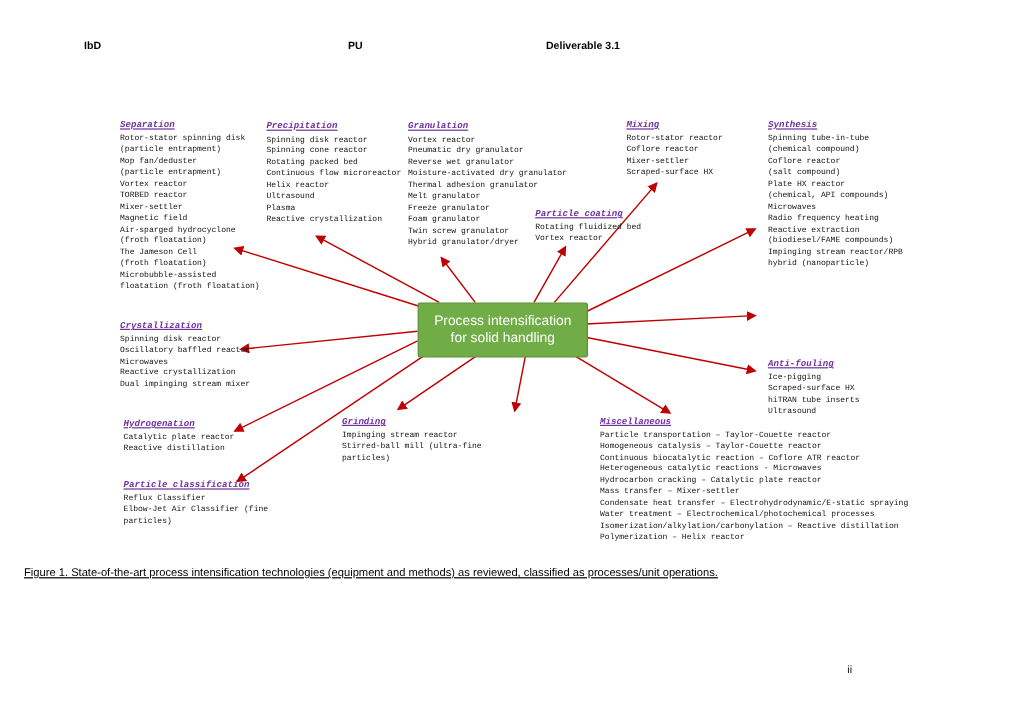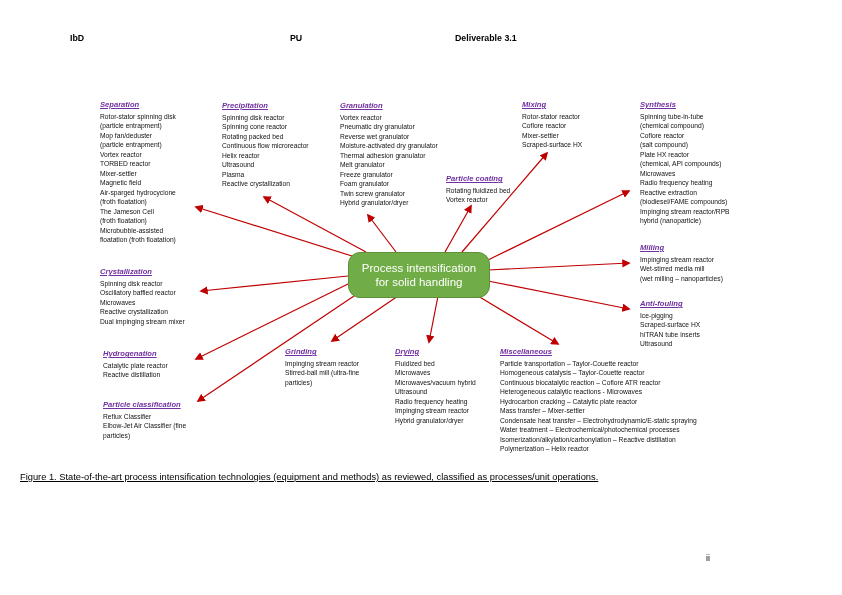--- a/index.html
+++ b/index.html
@@ -10,33 +10,33 @@
     font-family:"Liberation Sans", sans-serif;
     overflow:hidden;
   }
   .hdr{
     position:absolute;top:33px;
     font-size:8.8px;font-weight:bold;color:#000;
     white-space:nowrap;
   }
   #arrows{position:absolute;left:0;top:0;z-index:0;}
   .cat{
-    position:absolute;z-index:2;white-space:nowrap;
+    position:absolute;z-index:2;white-space:nowrap;font-family:Liberation Mono, monospace;
   }
   .cat-title{
     font-size:7.6px;font-weight:bold;font-style:italic;
     text-decoration:underline;color:#7030A0;
     margin-bottom:1.5px;line-height:10px;
   }
   .cat-lines div{
     font-size:6.7px;line-height:9.5px;color:#111;
   }
   .center-node{
     position:absolute;left:348px;top:252px;width:140px;height:44px;
-    background:#70AD47;border:1px solid #5d9139;border-radius:12px;
+    background:#70AD47;border:1px solid #5d9139;border-radius:2px;
     z-index:3;display:flex;flex-direction:column;align-items:center;justify-content:center;
   }
   .center-node div{
     color:#ffffff;font-size:11.5px;line-height:14px;text-align:center;
   }
   .caption{
     position:absolute;left:20px;right:20px;top:472px;
     font-size:9.3px;color:#000;z-index:2;text-decoration:underline;
   }
   .pagenum{
@@ -161,28 +161,20 @@
   </div>
 
   <div class="cat" style="left:446px;top:174px">
     <div class="cat-title">Particle coating</div>
     <div class="cat-lines">
         <div>Rotating fluidized bed</div>
         <div>Vortex reactor</div>
       </div>
   </div>
 
-  <div class="cat" style="left:640px;top:243px">
-    <div class="cat-title">Milling</div>
-    <div class="cat-lines">
-        <div>Impinging stream reactor</div>
-        <div>Wet-stirred media mill</div>
-        <div>(wet milling – nanoparticles)</div>
-      </div>
-  </div>
 
   <div class="cat" style="left:640px;top:299px">
     <div class="cat-title">Anti-fouling</div>
     <div class="cat-lines">
         <div>Ice-pigging</div>
         <div>Scraped-surface HX</div>
         <div>hiTRAN tube inserts</div>
         <div>Ultrasound</div>
       </div>
   </div>
@@ -217,32 +209,20 @@
 
   <div class="cat" style="left:285px;top:347px">
     <div class="cat-title">Grinding</div>
     <div class="cat-lines">
         <div>Impinging stream reactor</div>
         <div>Stirred-ball mill (ultra-fine</div>
         <div>particles)</div>
       </div>
   </div>
 
-  <div class="cat" style="left:395px;top:347px">
-    <div class="cat-title">Drying</div>
-    <div class="cat-lines">
-        <div>Fluidized bed</div>
-        <div>Microwaves</div>
-        <div>Microwaves/vacuum hybrid</div>
-        <div>Ultrasound</div>
-        <div>Radio frequency heating</div>
-        <div>Impinging stream reactor</div>
-        <div>Hybrid granulator/dryer</div>
-      </div>
-  </div>
 
   <div class="cat" style="left:500px;top:347px">
     <div class="cat-title">Miscellaneous</div>
     <div class="cat-lines">
         <div>Particle transportation – Taylor-Couette reactor</div>
         <div>Homogeneous catalysis – Taylor-Couette reactor</div>
         <div>Continuous biocatalytic reaction – Coflore ATR reactor</div>
         <div>Heterogeneous catalytic reactions - Microwaves</div>
         <div>Hydrocarbon cracking – Catalytic plate reactor</div>
         <div>Mass transfer – Mixer-settler</div>

